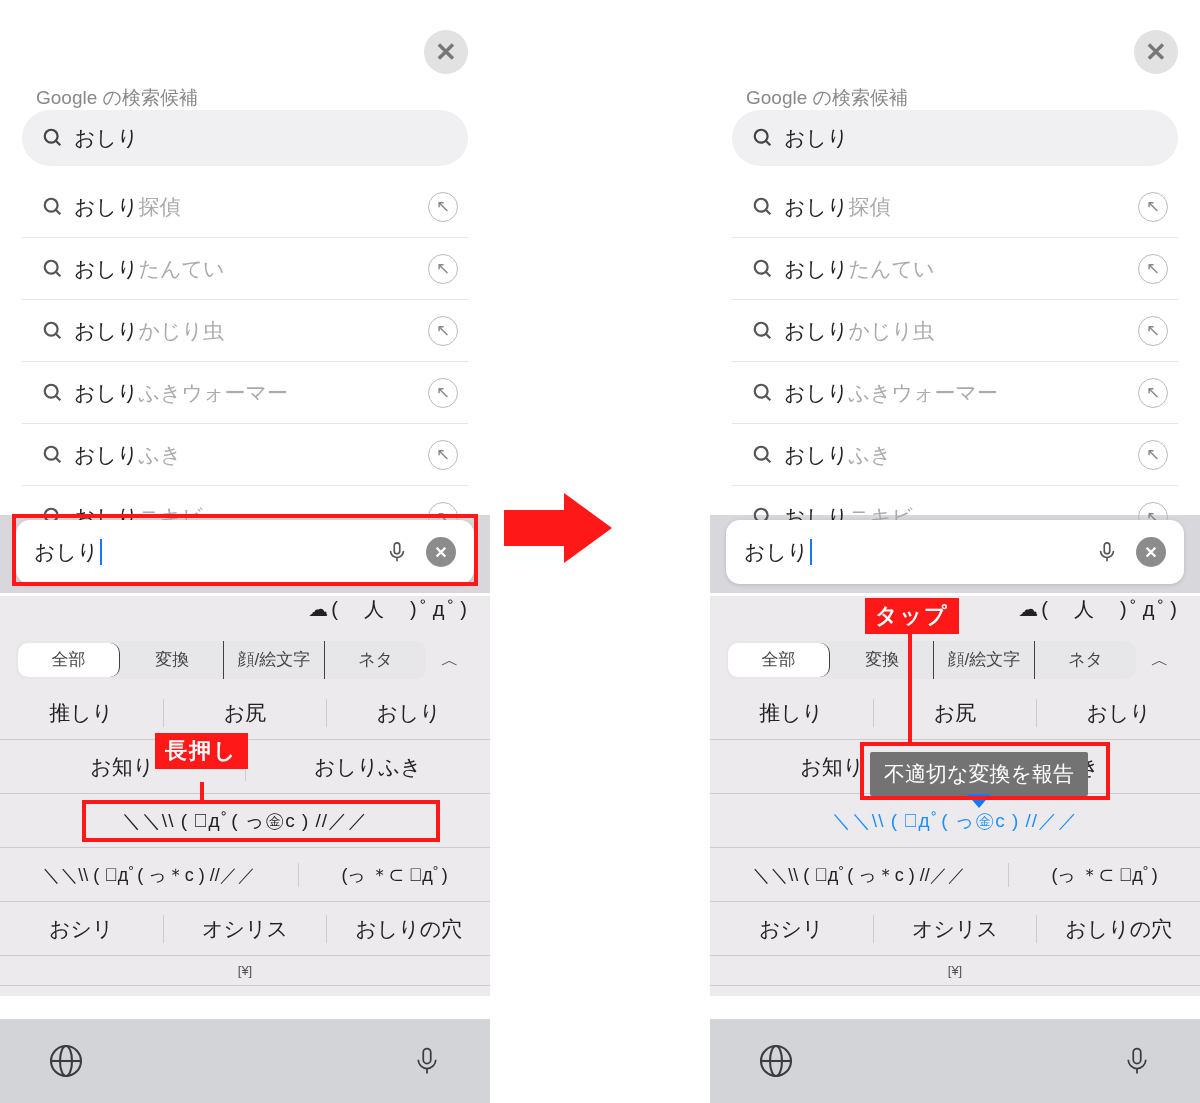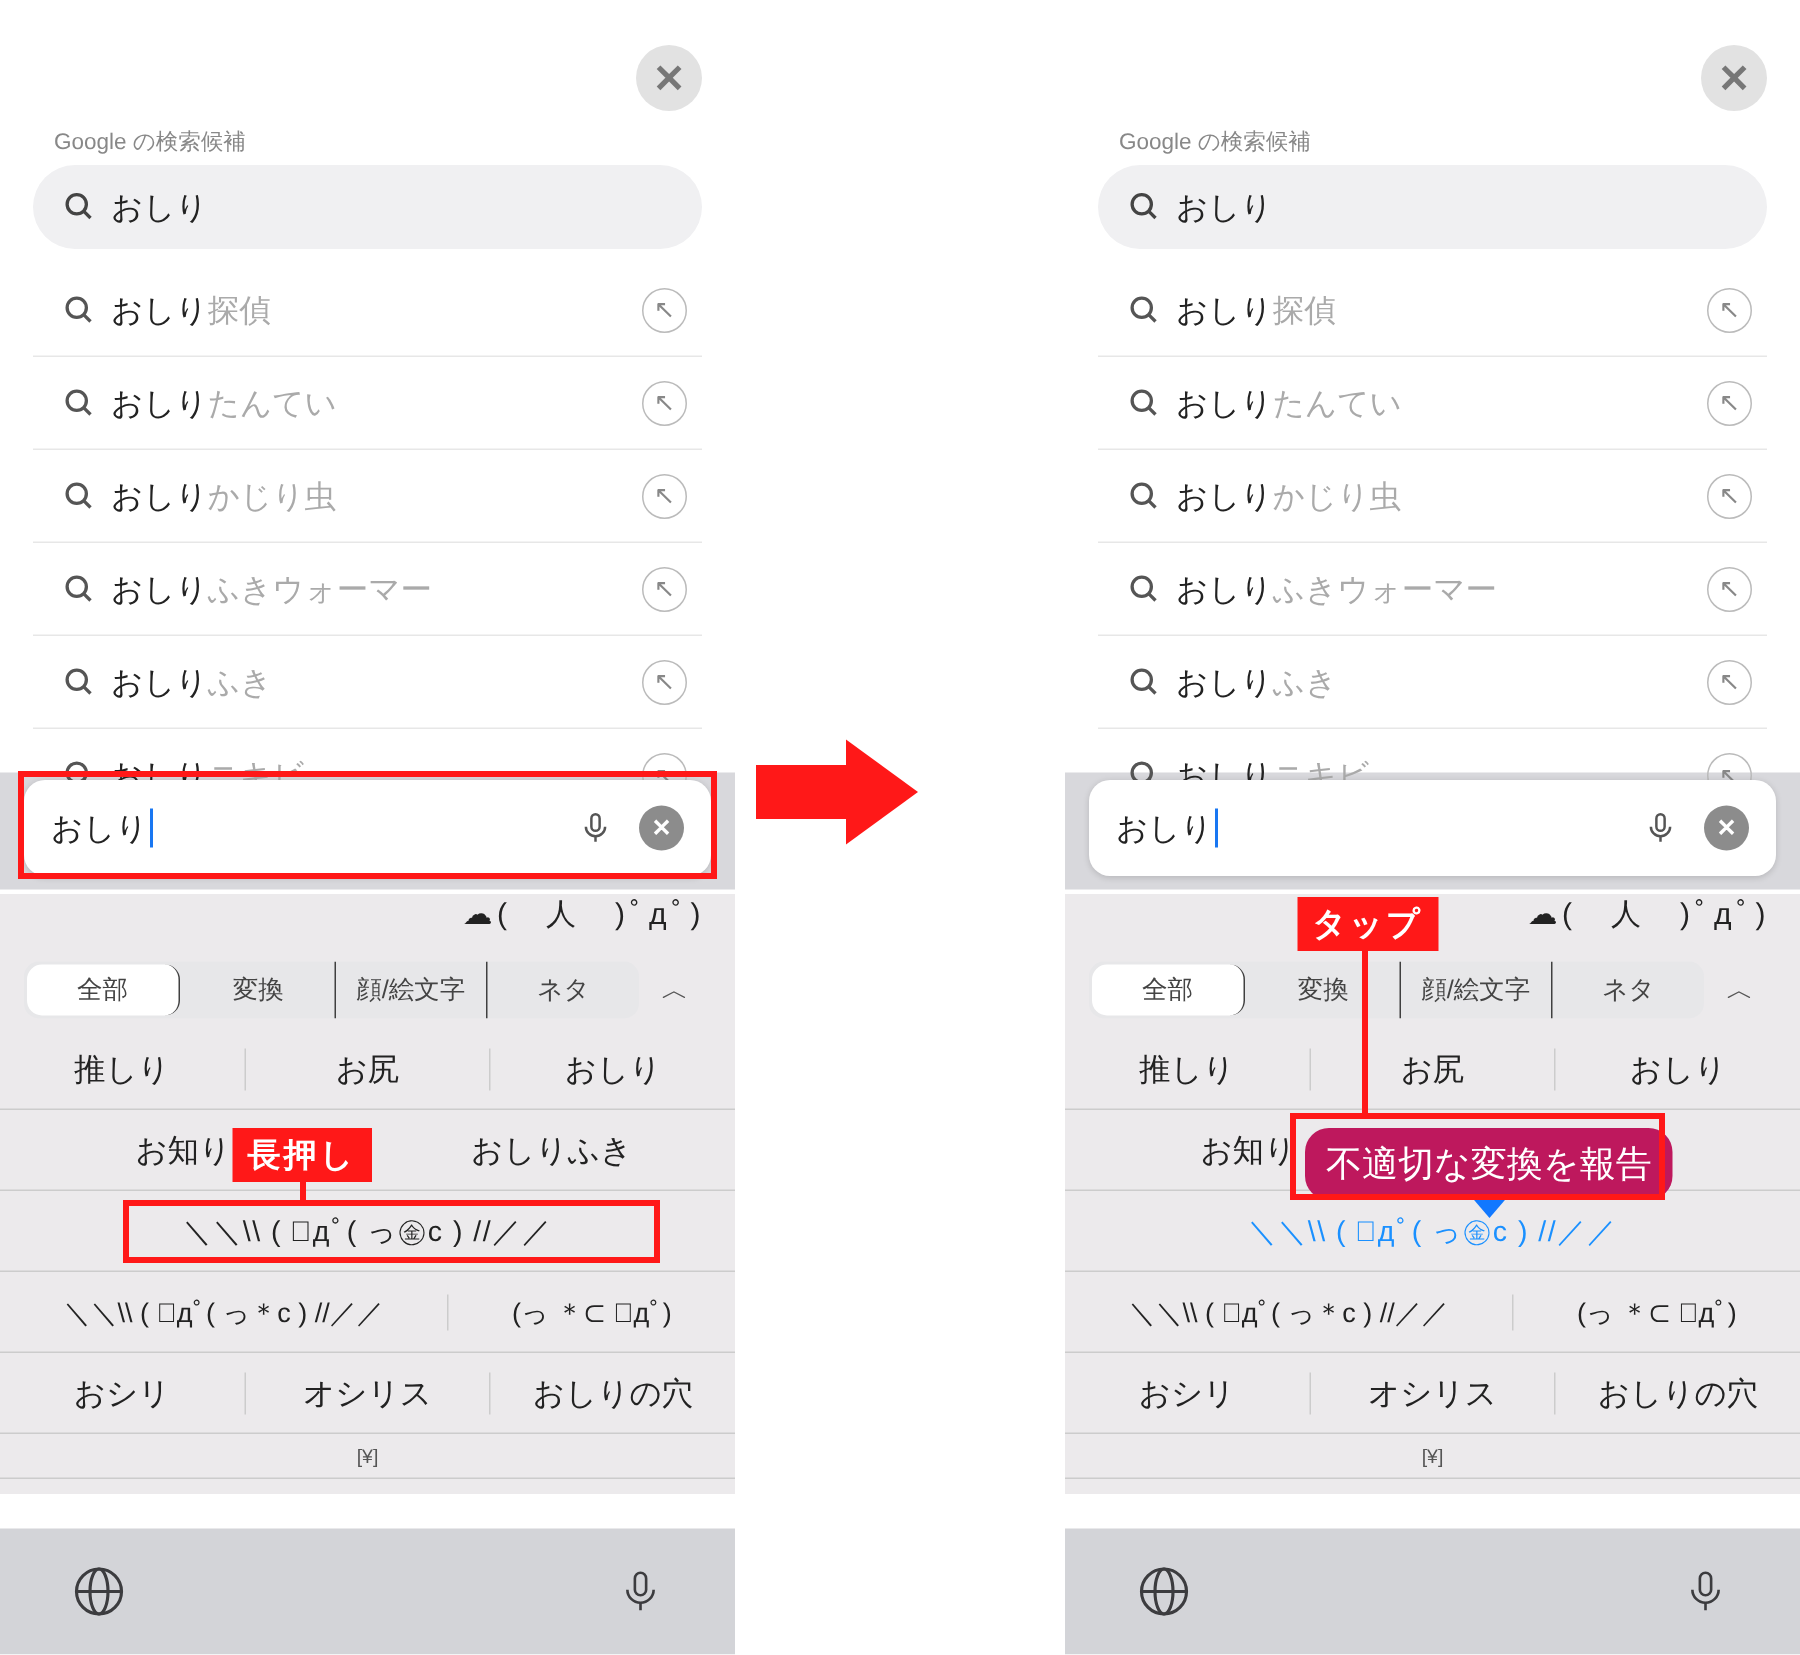--- a/index.html
+++ b/index.html
@@ -28,21 +28,21 @@
     width: 44px; height: 44px;
     border-radius: 50%;
     background: #e2e2e2;
     display: flex; align-items: center; justify-content: center;
     color: #777; font-size: 26px; font-weight: 700;
   }
 
   .sugg-hdr {
     position: absolute;
     top: 85px; left: 36px;
-    font-size: 15px; color: #888;
+    font-size: 19px; color: #888;
   }
   .sugg-list { position: absolute; top: 110px; left: 22px; right: 22px; }
   .sugg-row {
     display: flex; align-items: center;
     height: 62px;
     font-size: 21px; color: #222;
     border-bottom: 1px solid #e7e7e7;
     position: relative;
     padding-left: 20px;
   }
@@ -136,22 +136,22 @@
   
   .hl { position:absolute; border:4px solid #ff1818; pointer-events:none; }
   .lbl {
     position:absolute; background:#ff1818; color:#fff;
     font-size:22px; font-weight:700; padding:3px 10px; letter-spacing:2px;
     white-space:nowrap;
   }
   .lbl-line { position:absolute; width:4px; background:#ff1818;}
 
   .tooltip {
-    position:absolute; background:#be185d; color:#fff;
-    font-size:24px; padding:8px 14px; border-radius:16px;
+    position:absolute; background:#737373; color:#fff;
+    font-size:21px; padding:8px 14px; border-radius:2px;
     white-space:nowrap;
   }
   .tooltip::after{
     content:""; position:absolute; bottom:-12px; left:50%; transform:translateX(-50%);
     width:0; height:0; border-left:12px solid transparent; border-right:12px solid transparent;
     border-top:14px solid #1178ff;
   }
   .sel-blue { color:#1a90ff !important; }
 
   svg { display:block; }
@@ -305,21 +305,21 @@
       <svg width="30" height="40" viewBox="0 0 24 24" fill="none" stroke="currentColor" stroke-width="1.4">
           <rect x="9" y="2" width="6" height="12" rx="3"></rect>
           <path d="M5 11a7 7 0 0 0 14 0"></path>
           <line x1="12" y1="18" x2="12" y2="22"></line>
         </svg>
     </span>
   </div>
 
   <div class="hl" style="top:514px; left:12px; width:466px; height:72px;"></div>
   <div class="hl" style="top:800px; left:82px; width:358px; height:42px;"></div>
-  <div class="lbl" style="top:752px; left:155px;">長押し</div>
+  <div class="lbl" style="top:733px; left:155px;">長押し</div>
   <div class="lbl-line" style="top:782px; left:200px; height:22px;"></div>
 </div>
 
 <div class="arrow">
   <div class="body"></div>
     <div class="head"></div>
 </div>
 
 <div class="panel right">
   <div class="grayband"></div>

